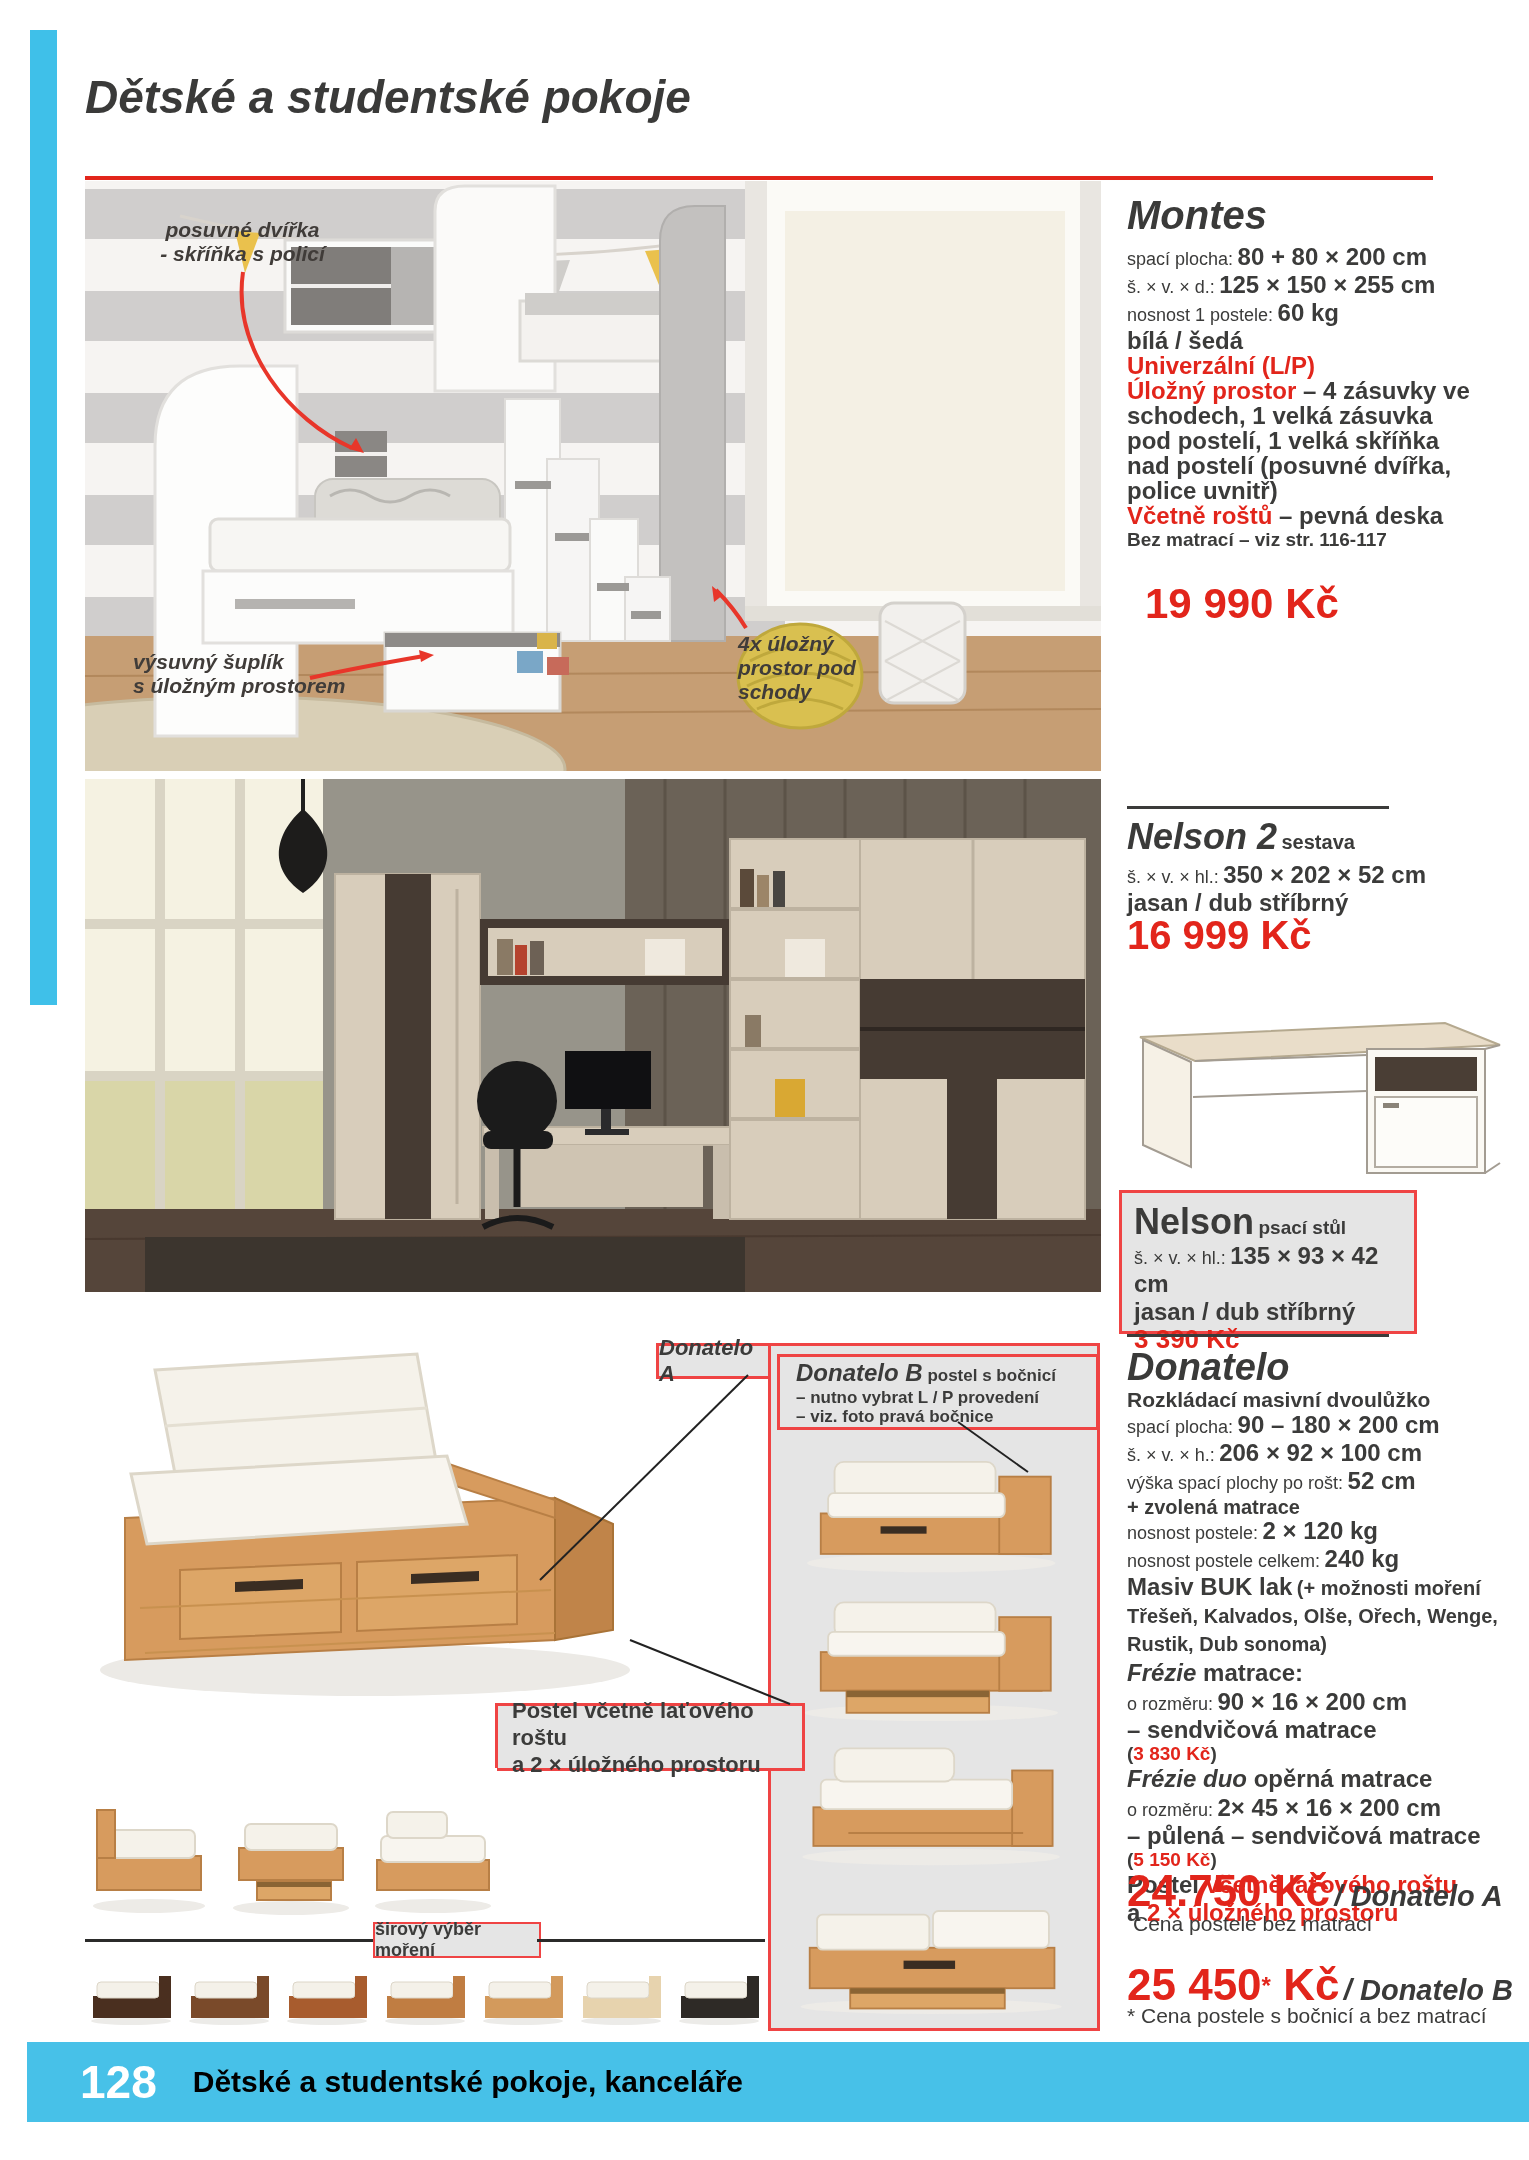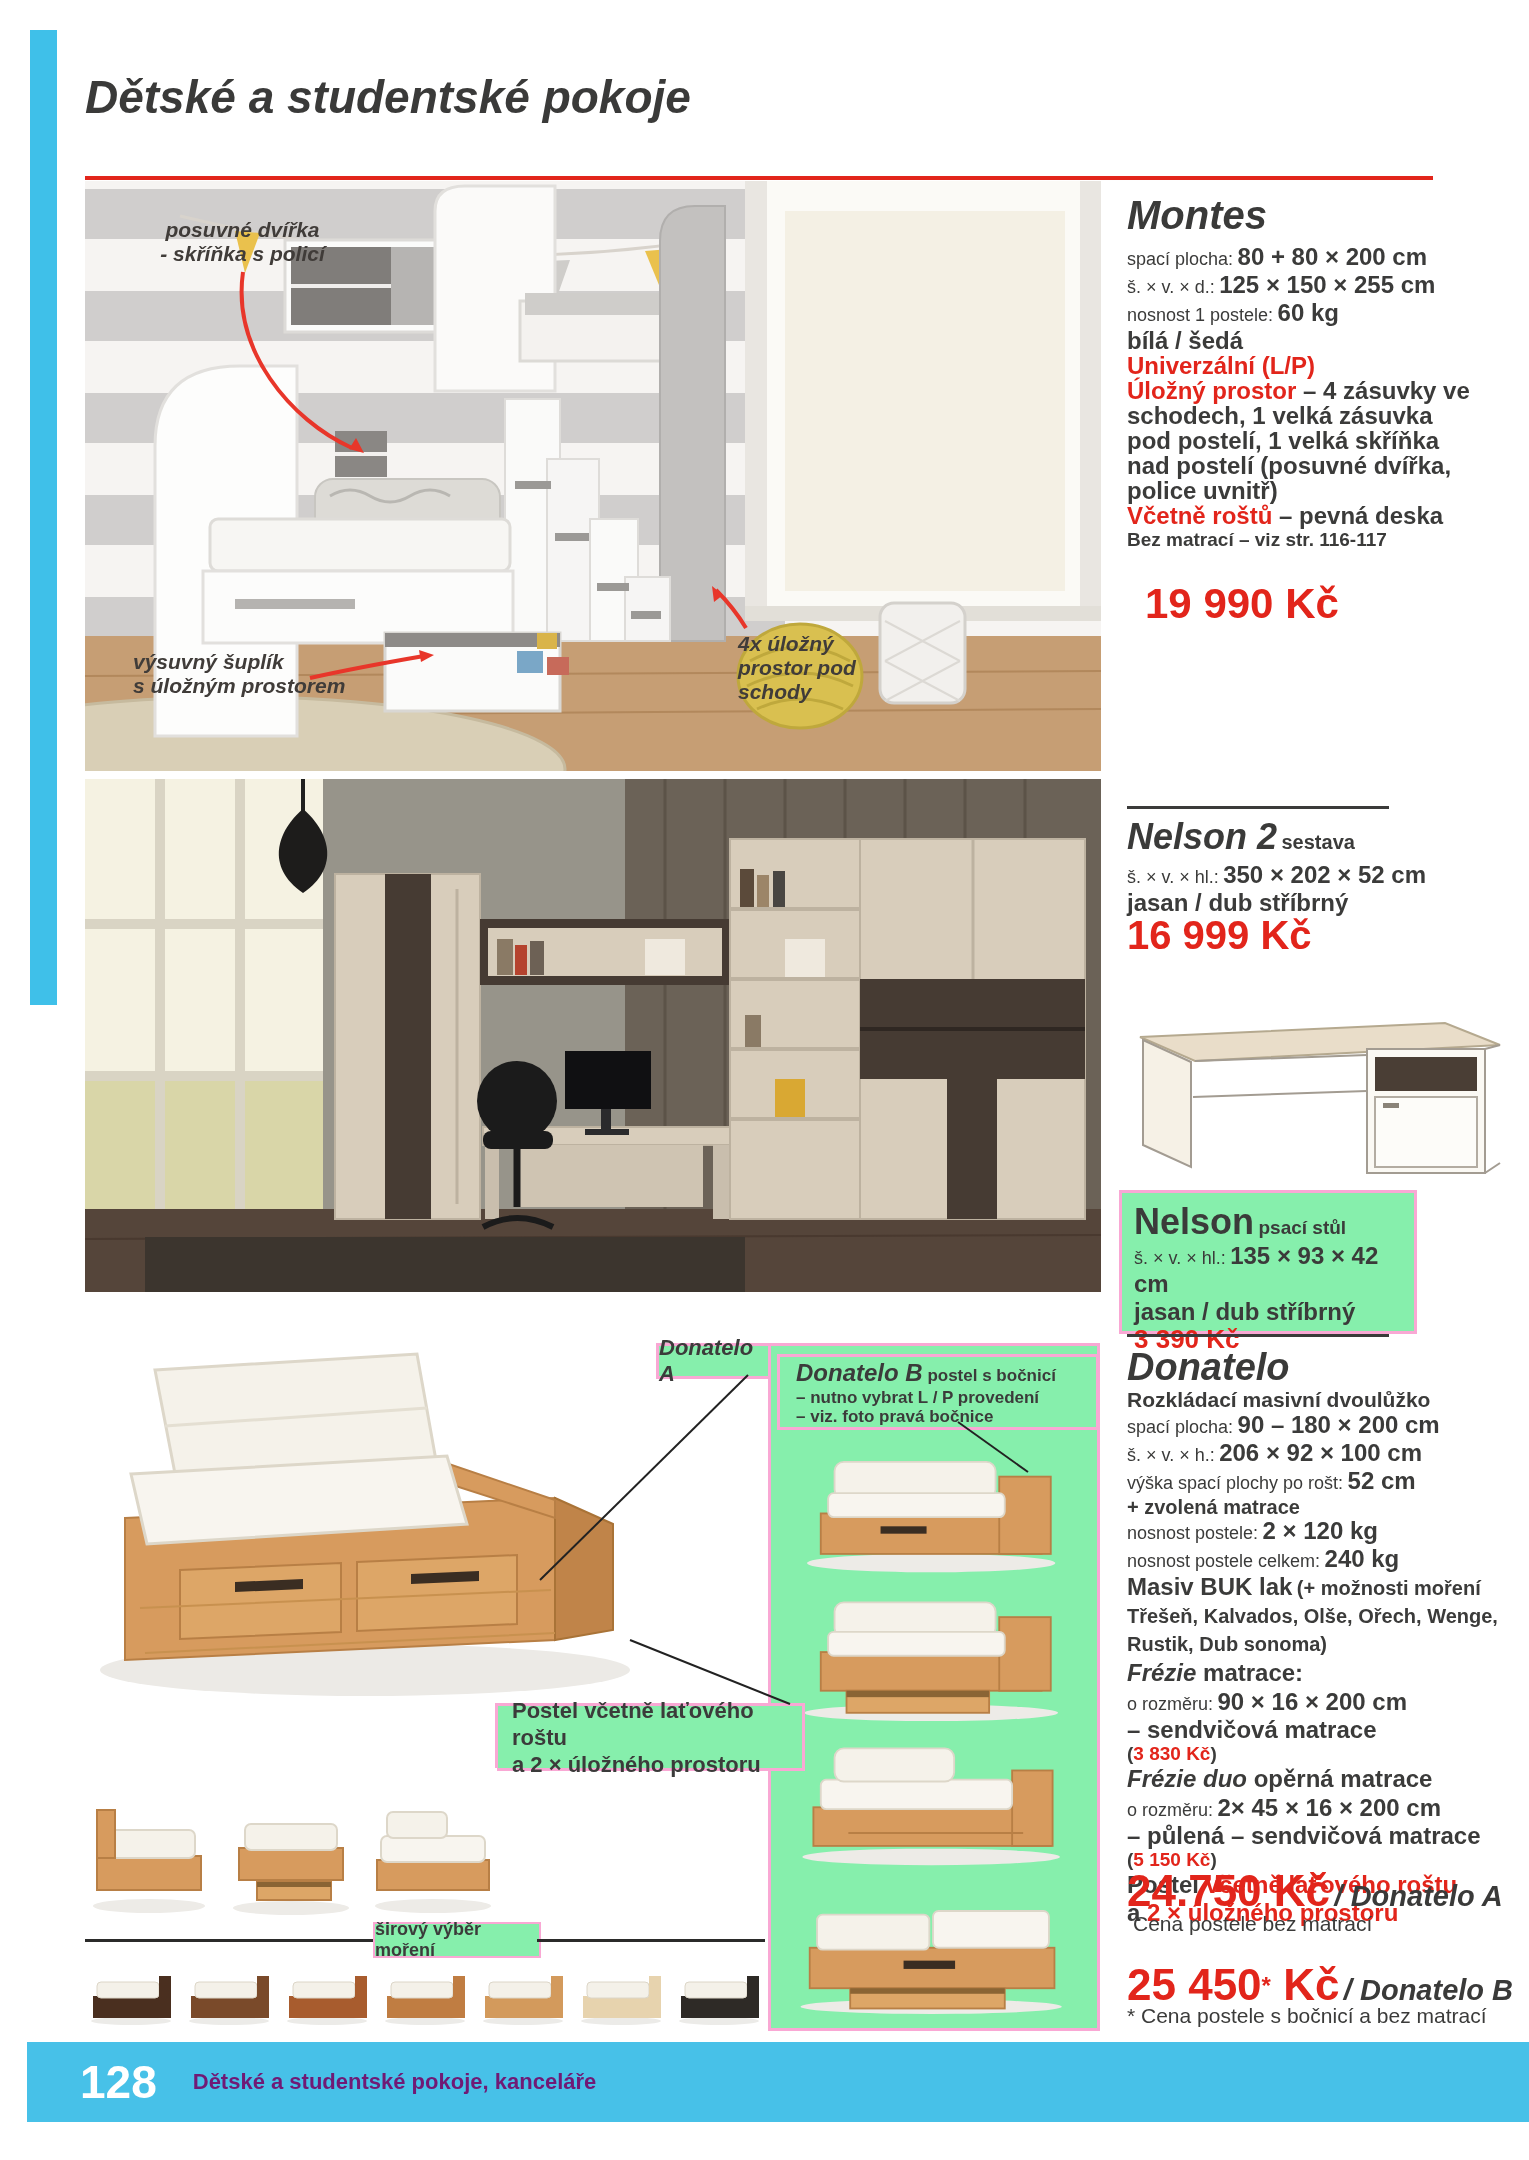--- a/index.html
+++ b/index.html
@@ -22,27 +22,27 @@
   
   .anno{font-style:italic;font-weight:bold;color:#403c39;font-size:21px;line-height:24px;}
   
   .prod-name{font-style:italic;font-weight:bold;color:#3a3a39;}
   .spec-label{font-size:18px;}
   .spec-value{font-size:24px;font-weight:600;}
   .spec-line{font-size:24px;font-weight:600;line-height:25px;}
   .spec-par{font-size:24px;font-weight:600;line-height:25px;margin:0;}
   .price-big{font-weight:bold;color:#e2251b;}
   .note-small{font-size:19px;color:#3b3b3a;}
-  .redbox{border:3px solid #f9a8d4;background:#86efac;}
+  .redbox{border:3px solid #ef4444;background:#e5e5e5;}
   .variant{font-style:italic;font-weight:bold;color:#3a3a39;font-size:29px;}
   sup.star{font-size:24px;vertical-align:super;}
   
   #footer-bar{left:27px;top:2042px;width:1502px;height:80px;background:#47c1e8;display:flex;align-items:center;}
   #footer-page{color:#fff;font-weight:bold;font-size:46px;margin-left:53px;}
-  #footer-text{color:#701a75;font-weight:bold;font-size:22px;margin-left:36px;}
+  #footer-text{color:#000000;font-weight:bold;font-size:30px;margin-left:36px;}
   svg{display:block;}
 </style>
 </head>
 <body>
 
 <div id="cyan-strip" class="abs"></div>
 
 <div id="page-title" class="abs">Dětské a studentské pokoje</div>
 <div id="title-rule" class="abs"></div>
 

